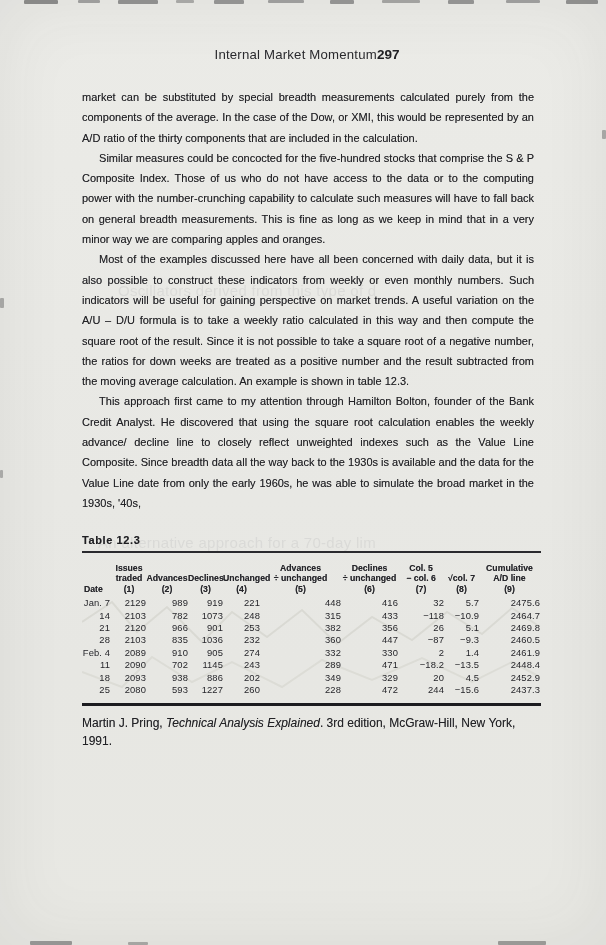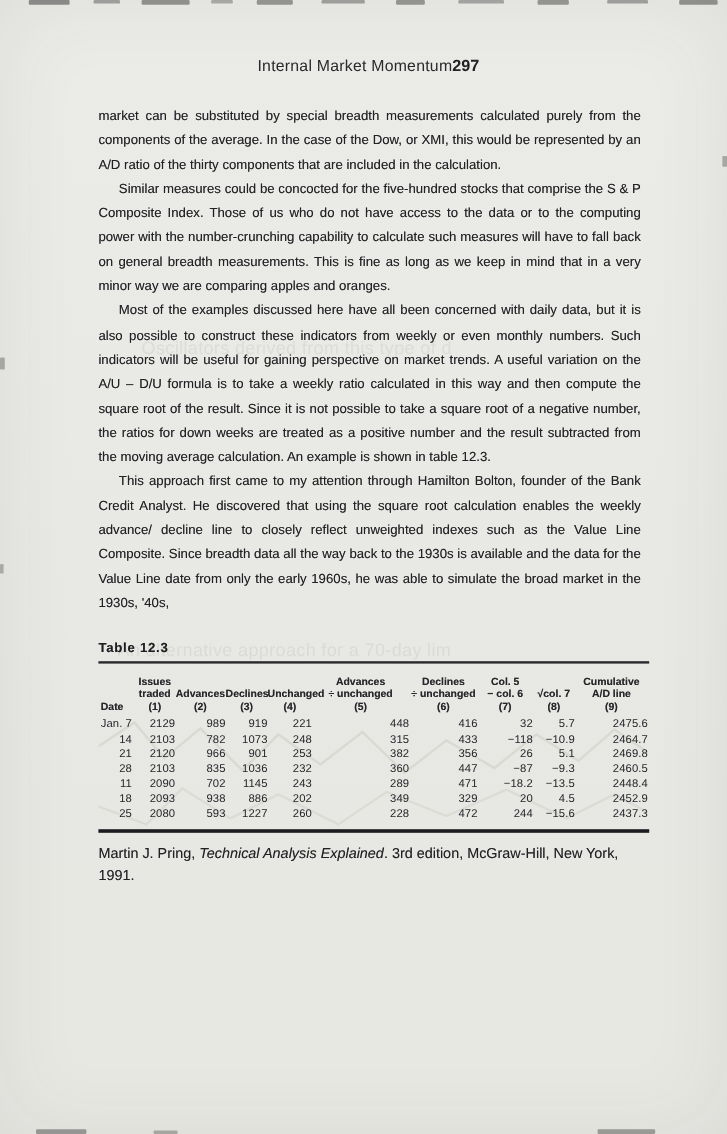--- a/index.html
+++ b/index.html
@@ -183,20 +183,32 @@
               <td class="num-cell">835</td>
               <td class="num-cell">1036</td>
               <td class="num-cell">232</td>
               <td class="num-cell">360</td>
               <td class="num-cell">447</td>
               <td class="num-cell">−87</td>
               <td class="num-cell">−9.3</td>
               <td class="num-cell">2460.5</td>
             </tr>
             <tr>
+              <td class="date-cell">Feb. 4</td>
+              <td class="num-cell">2089</td>
+              <td class="num-cell">910</td>
+              <td class="num-cell">905</td>
+              <td class="num-cell">274</td>
+              <td class="num-cell">332</td>
+              <td class="num-cell">330</td>
+              <td class="num-cell">2</td>
+              <td class="num-cell">1.4</td>
+              <td class="num-cell">2461.9</td>
+            </tr>
+            <tr>
               <td class="date-cell">11</td>
               <td class="num-cell">2090</td>
               <td class="num-cell">702</td>
               <td class="num-cell">1145</td>
               <td class="num-cell">243</td>
               <td class="num-cell">289</td>
               <td class="num-cell">471</td>
               <td class="num-cell">−18.2</td>
               <td class="num-cell">−13.5</td>
               <td class="num-cell">2448.4</td>

